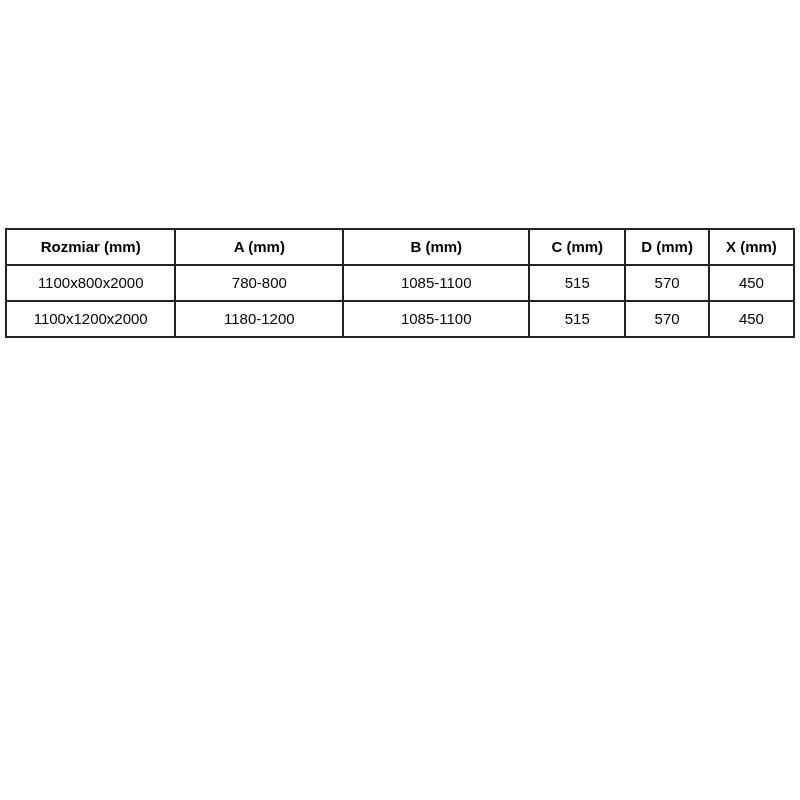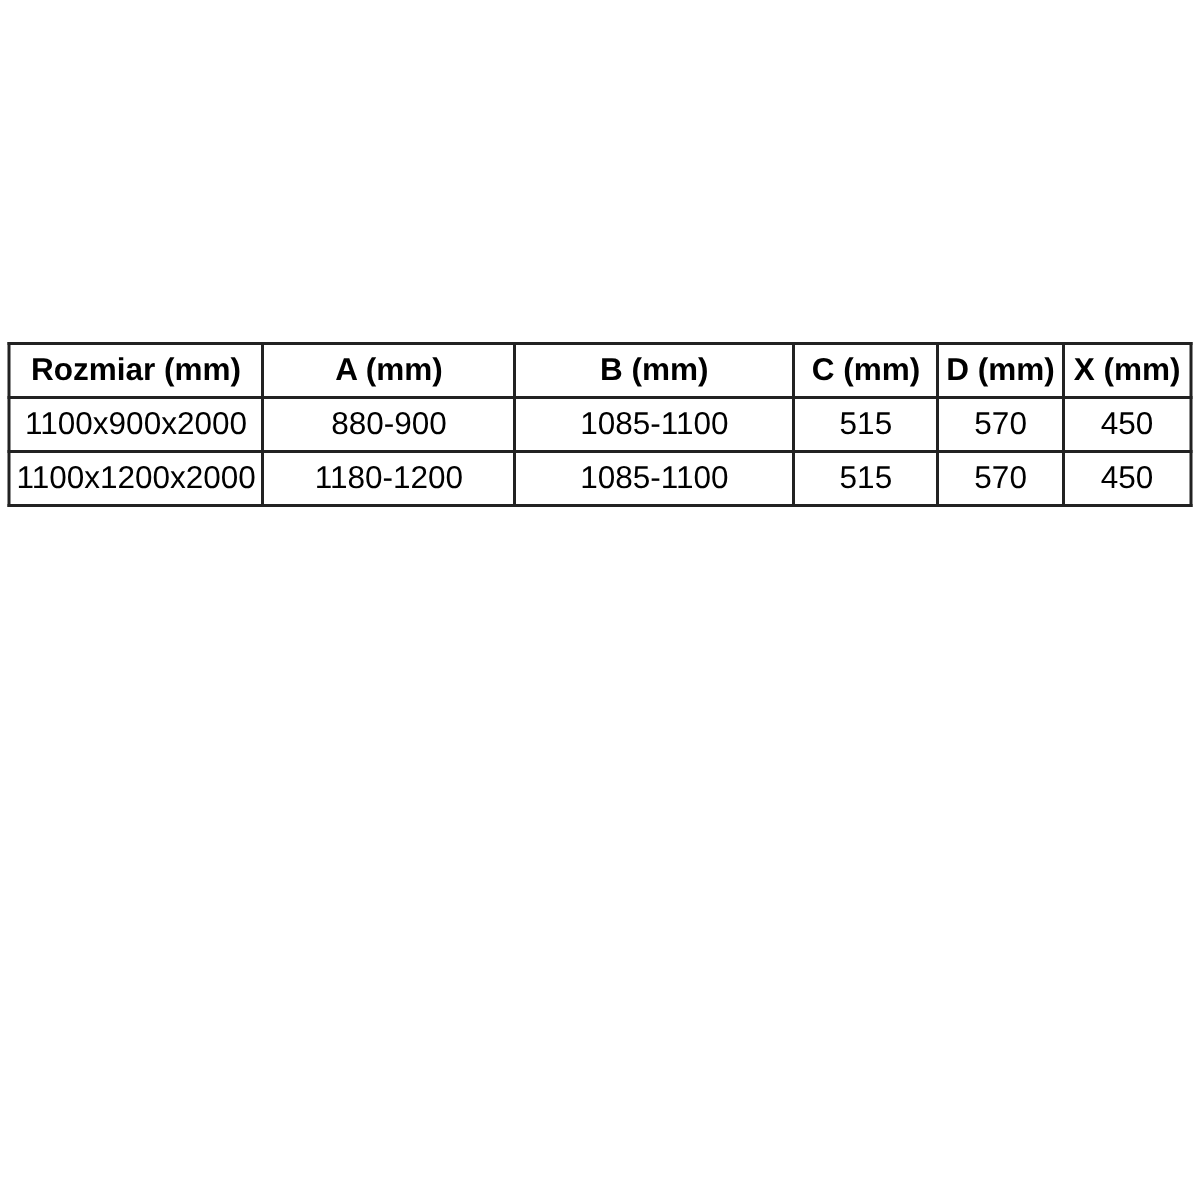--- a/index.html
+++ b/index.html
@@ -30,21 +30,21 @@
     width: 100%;
     background: #ffffff;
   }
   table.size-table th,
   table.size-table td {
     border: 2px solid #222222;
     text-align: center;
     vertical-align: middle;
     height: 34px;
     padding: 0 4px;
-    font-size: 21px;
+    font-size: 15px;
     line-height: 1.1;
     background: #ffffff;
     overflow: hidden;
     white-space: nowrap;
   }
   table.size-table th {
     font-weight: 700;
   }
   col.c-rozmiar { width: 21.5%; }
   col.c-a       { width: 21.3%; }
@@ -72,22 +72,22 @@
           <th>Rozmiar (mm)</th>
           <th>A (mm)</th>
           <th>B (mm)</th>
           <th>C (mm)</th>
           <th>D (mm)</th>
           <th>X (mm)</th>
         </tr>
       </thead>
       <tbody id="table-body">
           <tr>
-            <td>1100x900x2000</td>
-            <td>880-900</td>
+            <td>1100x800x2000</td>
+            <td>780-800</td>
             <td>1085-1100</td>
             <td>515</td>
             <td>570</td>
             <td>450</td>
           </tr>
           <tr>
             <td>1100x1200x2000</td>
             <td>1180-1200</td>
             <td>1085-1100</td>
             <td>515</td>

